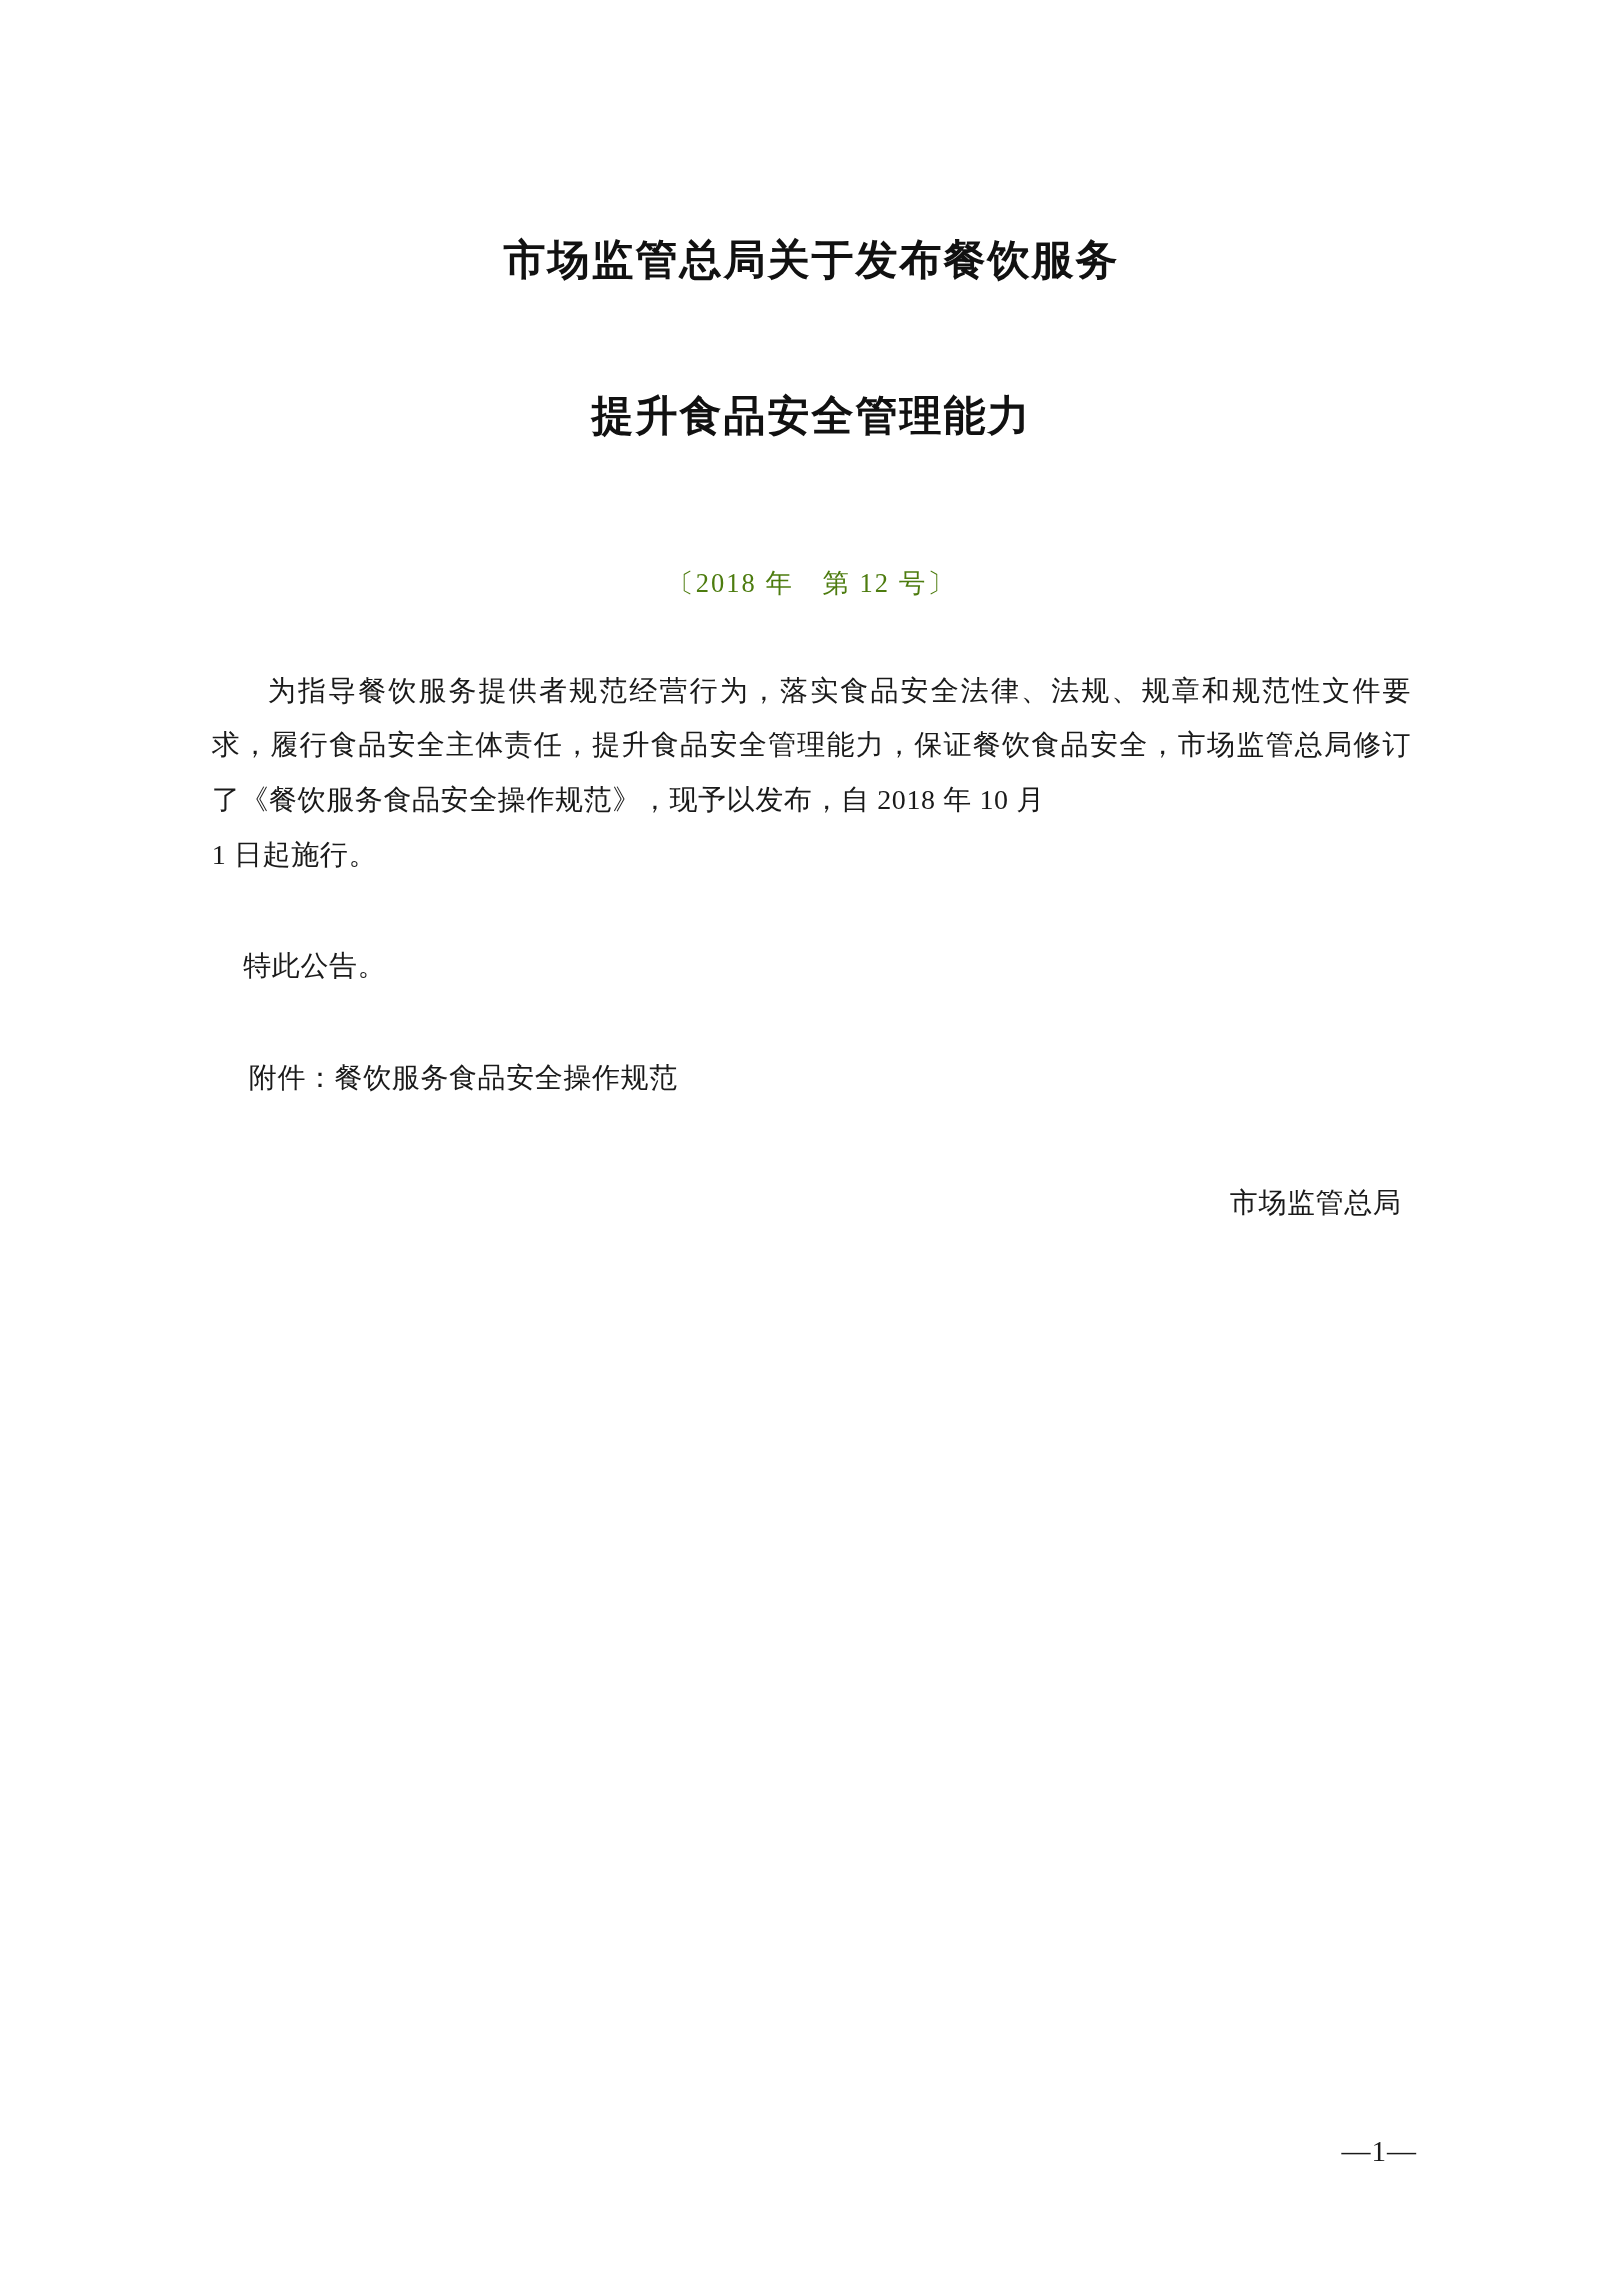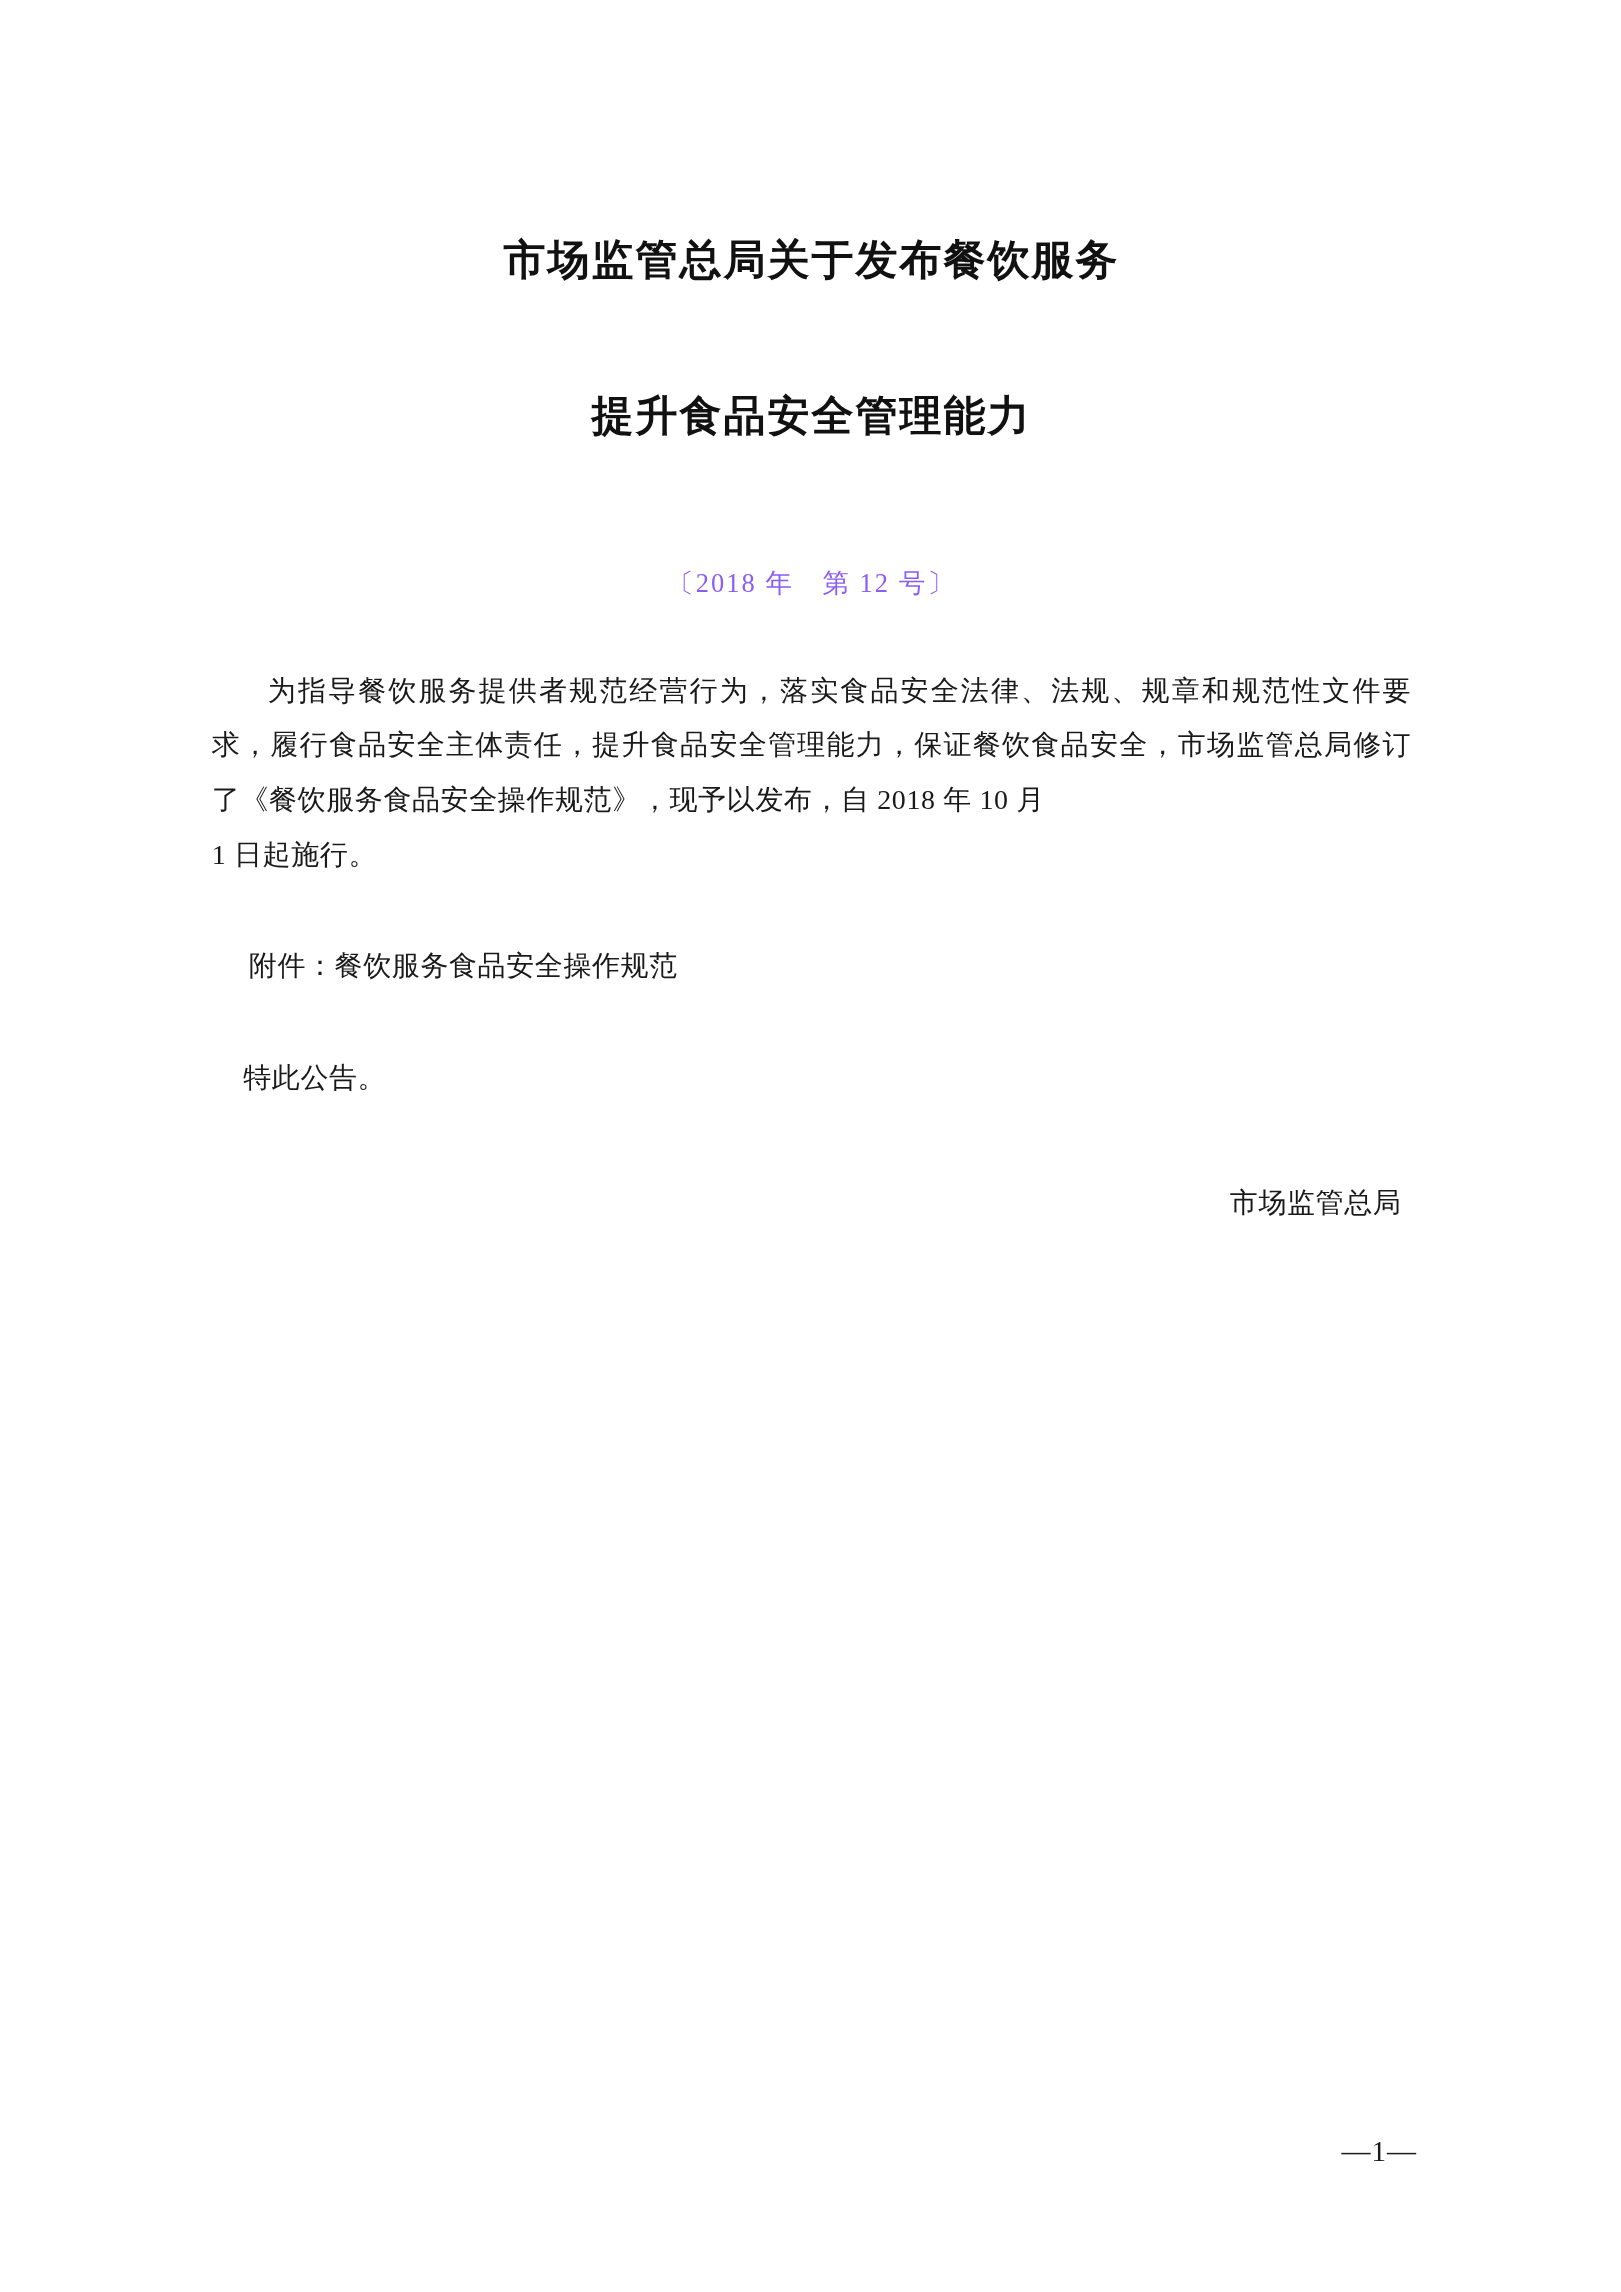--- a/index.html
+++ b/index.html
@@ -41,21 +41,21 @@
     line-height: 1.2;
   }
   .title-line-2 {
     margin-top: 106px;
   }
   .doc-number {
     margin-top: 123px;
     text-align: center;
     font-size: 26.5px;
     letter-spacing: 2px;
-    color: #8b5cf6;
+    color: #4d7c0f;
   }
   .para {
     margin-top: 61px;
     font-size: 28px;
     line-height: 1.95;
     text-align: justify;
     text-justify: inter-ideograph;
     letter-spacing: 0.6px;
   }
   .para-indent {
@@ -112,23 +112,23 @@
       <div class="title-line title-line-2">提升食品安全管理能力</div>
     </div>
 
     <div class="doc-number">〔2018 年　第 12 号〕</div>
 
     <div class="para para-indent para-main">
       <span>为指导餐饮服务提供者规范经营行为，落实食品安全法律、法规、规章和规范性文件要求，履行食品安全主体责任，提升食品安全管理能力，保证餐饮食品安全，市场监管总局修订了《餐饮服务食品安全操作规范》，现予以发布，自 2018 年 10 月</span>
       <span class="center-last-line">1 日起施行。</span>
     </div>
 
+    <div class="para para-notice">特此公告。</div>
+
     <div class="para para-attachment">附件：餐饮服务食品安全操作规范</div>
-
-    <div class="para para-notice">特此公告。</div>
 
     <div class="signature">市场监管总局</div>
 
 
   </div>
 
   <div class="page-number">—1—</div>
 </div>
 
 

